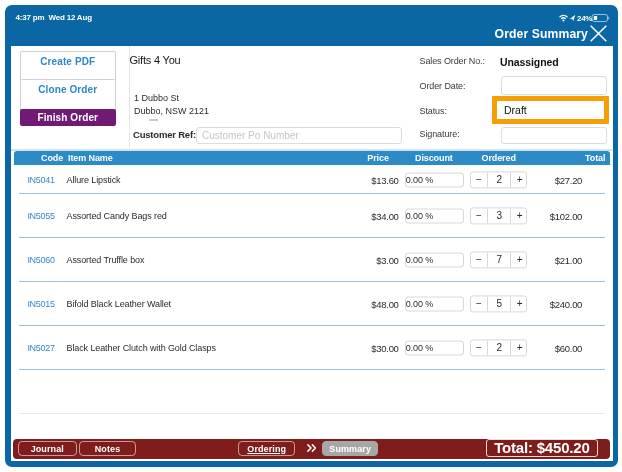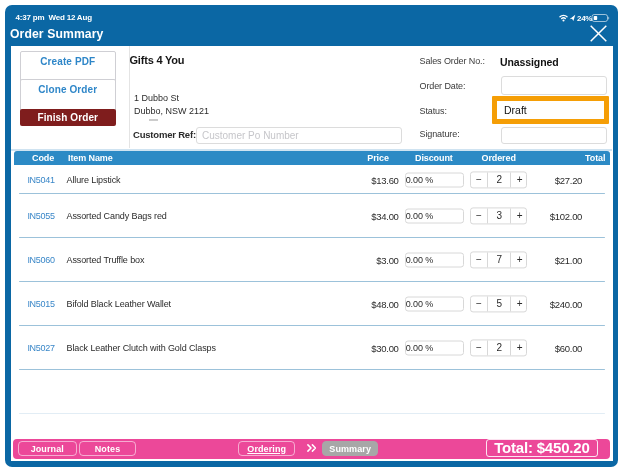--- a/index.html
+++ b/index.html
@@ -3,32 +3,32 @@
 <meta charset="utf-8">
 <style>
 * { margin:0; padding:0; box-sizing:border-box; }
 html,body { width:622px; height:472px; background:#fff; font-family:"Liberation Sans", sans-serif; overflow:hidden; }
 #frame { position:absolute; left:5px; top:5px; width:612.5px; height:461.6px; background:#0b67a4; border-radius:7px; }
 #content { position:absolute; left:11px; top:45.5px; width:601.5px; height:415px; background:#fff; }
 .abs { position:absolute; }
 
 
 #statustext { left:10.6px; top:8.6px; font-size:8px; line-height:8px; color:#fff; font-weight:bold; letter-spacing:-0.2px; }
-#title { left:5px; top:23px; width:578px; text-align:left; font-size:12.2px; line-height:12.2px; font-weight:bold; color:#fff; letter-spacing:0.1px; }
+#title { left:5px; top:23px; width:578px; text-align:right; font-size:12.2px; line-height:12.2px; font-weight:bold; color:#fff; letter-spacing:0.1px; }
 
 
 .lbtn { left:19.5px; width:96.5px; height:34px; border:1px solid #cfcfd4; border-radius:2px; background:#fff; color:#2e86c8; font-size:10px; font-weight:bold; text-align:center; line-height:19.5px; letter-spacing:0.1px; }
 #btn-pdf { top:50.6px; }
 #btn-clone { top:79.1px; }
-#btn-finish { top:108.6px; height:17px; background:#7f1d1d; border:none; color:#fff; line-height:18.5px; }
+#btn-finish { top:108.6px; height:17px; background:#701a75; border:none; color:#fff; line-height:18.5px; }
 
 #vdiv { left:128.5px; top:46px; width:1px; height:102px; background:#e4e4e4; }
 
 
-#gifts { left:129.5px; top:55px; font-size:11px; line-height:11px; font-weight:bold; color:#161616; letter-spacing:-0.2px; }
+#gifts { left:129.5px; top:55px; font-size:11px; line-height:11px; font-weight:normal; color:#161616; letter-spacing:-0.2px; }
 #addr1 { left:134px; top:94px; font-size:9px; line-height:9px; color:#2b2b2b; }
 #addr2 { left:134px; top:106.5px; font-size:9px; line-height:9px; color:#2b2b2b; }
 #dash  { left:148.5px; top:119px; width:9px; height:1.5px; background:#cccccc; }
 #custref { left:133px; top:129.5px; font-size:9.5px; line-height:9.5px; font-weight:bold; color:#2b2b2b; letter-spacing:-0.2px; }
 #custbox { left:196px; top:126.5px; width:206px; height:17px; border:1px solid #dcdcdc; border-radius:3px; background:#fff; color:#c6c6ca; font-size:10px; line-height:15px; padding-left:5px; }
 
 
 .rlabel { left:419.5px; font-size:9px; line-height:9px; color:#3a3a3a; letter-spacing:-0.1px; }
 #lbl-son { top:57px; }
 #lbl-od { top:82px; }
@@ -55,21 +55,21 @@
 .price { right:213.4px; text-align:right; font-size:9.5px; letter-spacing:-0.3px; }
 .disc { left:393.7px; width:59.6px; height:15px; border:1px solid #d8d8d8; border-radius:3px; text-align:left; line-height:13.5px; font-size:9px; color:#2b2b2b; }
 .step { left:458.7px; width:57.5px; height:17.2px; border:1px solid #d8d8d8; border-radius:3px; background:#fff; }
 .step span { position:absolute; top:0; height:15.2px; text-align:center; line-height:15px; font-size:10px; color:#2b2b2b; }
 .s-m { left:0; width:17.6px; border-right:1px solid #d8d8d8; }
 .s-n { left:17.6px; width:22.7px; border-right:1px solid #d8d8d8; font-size:9.5px; }
 .s-p { left:40.3px; width:17.2px; }
 .total { right:29.9px; text-align:right; font-size:9.5px; letter-spacing:-0.3px; }
 
 
-#bbar { left:13px; top:438.9px; width:597px; height:19.9px; background:#ec4899; border-radius:4px; }
+#bbar { left:13px; top:438.9px; width:597px; height:19.9px; background:#7f1d1d; border-radius:4px; }
 .bbtn { position:absolute; top:1.9px; height:15.4px; border:1px solid rgba(255,255,255,0.55); border-radius:4px; color:#fff; font-size:9px; font-weight:bold; text-align:center; line-height:14px; letter-spacing:0.1px; }
 #b-journal { left:5px; width:58.5px; }
 #b-notes { left:66px; width:57px; }
 #b-ordering { left:225.2px; width:57px;text-decoration:underline; }
 #b-summary { left:309px; width:56.3px; background:#a7a7a7; border:1px solid #a7a7a7; }
 #b-total { left:472.9px; top:0; width:112px; height:18.1px; border:1px solid rgba(255,255,255,0.85); border-radius:3px; color:#fff; font-size:15px; font-weight:bold; text-align:center; line-height:16.5px; letter-spacing:-0.2px; }
 </style>
 </head>
 <body>
 <div id="frame">
@@ -105,21 +105,21 @@
 <div class="abs rlabel" id="lbl-son">Sales Order No.:</div>
 <div class="abs rlabel" id="lbl-od">Order Date:</div>
 <div class="abs rlabel" id="lbl-st">Status:</div>
 <div class="abs rlabel" id="lbl-sig">Signature:</div>
 <div class="abs" id="unassigned">Unassigned</div>
 <div class="abs rbox" id="box-od">12 Aug 2020</div>
 <div class="abs" id="box-status">Draft</div>
 <div class="abs rbox" id="box-sig"></div>
 <div class="abs" id="topline"></div>
 <div class="abs" id="thead">
-  <div class="th" style="left:18px;text-align:right;">Code</div>
+  <div class="th" style="left:27px;text-align:right;">Code</div>
   <div class="th" style="left:54px;">Item Name</div>
   <div class="th" style="right:221px;">Price</div>
   <div class="th" style="left:401px;">Discount</div>
   <div class="th" style="left:467.5px;">Ordered</div>
   <div class="th" style="left:545px;margin-left:26px;">Total</div>
 </div>
 <div class="abs" id="tbody">
   <div class="row" style="height:28.3px;">
     <span class="cell code">IN5041</span>
       <span class="cell iname">Allure Lipstick</span>

